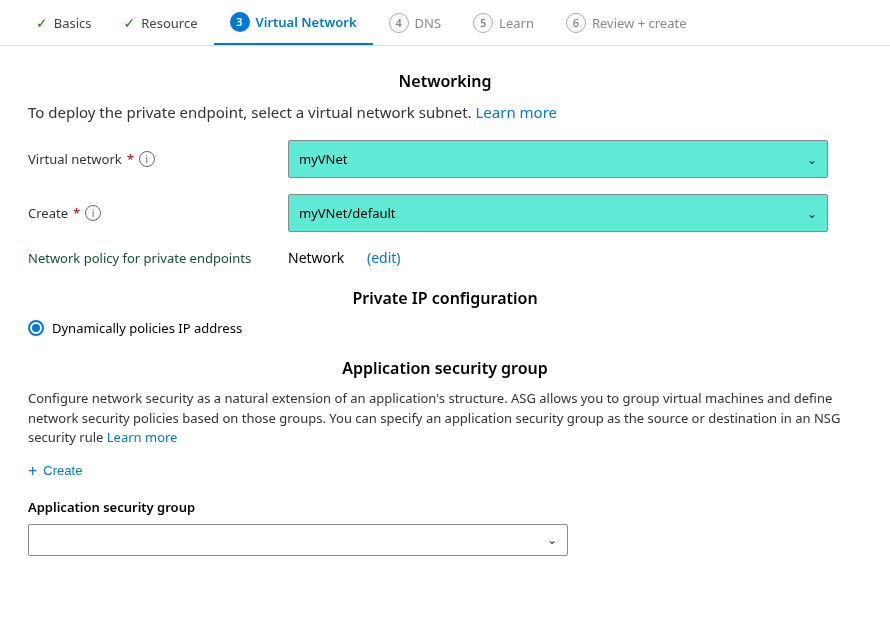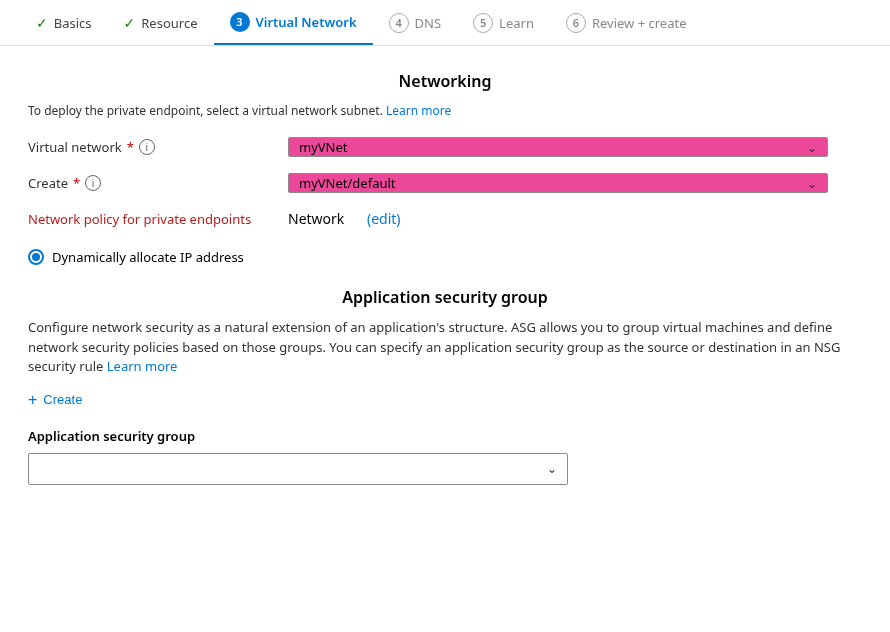--- a/index.html
+++ b/index.html
@@ -74,21 +74,21 @@
     }
 
     .section-title {
       font-size: 16px;
       font-weight: 600;
       margin-bottom: 10px;
       text-align: center;
     }
 
     .section-desc {
-      font-size: 12px;
+      font-size: 15px;
       color: #333;
       margin-bottom: 18px;
     }
 
     .learn-more {
       color: #0078d4;
       text-decoration: none;
       cursor: pointer;
     }
 
@@ -126,24 +126,24 @@
       cursor: pointer;
     }
 
     .form-control-wrapper {
       flex: 1;
     }
 
     .dropdown {
       width: 100%;
       max-width: 540px;
-      height: 20px;
+      height: 38px;
       border: 1px solid #8a8a8a;
       border-radius: 2px;
-      background: #ec4899;
+      background: #5eead4;
       display: flex;
       align-items: center;
       justify-content: space-between;
       padding: 0 10px;
       cursor: pointer;
       font-size: 13px;
     }
 
     .dropdown-arrow {
       font-size: 12px;
@@ -152,21 +152,21 @@
 
     .policy-row {
       display: flex;
       align-items: center;
       margin-bottom: 20px;
     }
 
     .policy-label {
       width: 260px;
       font-size: 13px;
-      color: #b91c1c;
+      color: #14532d;
       flex-shrink: 0;
     }
 
     .edit-link {
       color: #0078d4;
       cursor: pointer;
       margin-left: 19px;
     }
 
     
@@ -334,28 +334,29 @@
 
   <div class="policy-row">
     <div class="policy-label">Network policy for private endpoints</div>
     <div>
       <span>Network</span>
       <a class="edit-link">(edit)</a>
     </div>
   </div>
 
   <div class="section-gap">
+    <div class="section-title">Private IP configuration</div>
 
     <div class="radio-group">
 
       <div class="radio-item">
         <div class="radio-outer">
           <div class="radio-inner"></div>
         </div>
-        <span>Dynamically allocate IP address</span>
+        <span>Dynamically policies IP address</span>
       </div>
 
     </div>
   </div>
 
   <div>
     <div class="section-title">Application security group</div>
 
     <div class="asg-desc">
       <span>Configure network security as a natural extension of an application's structure. ASG allows you to group virtual machines and define network security policies based on those groups. You can specify an application security group as the source or destination in an NSG security rule</span>

